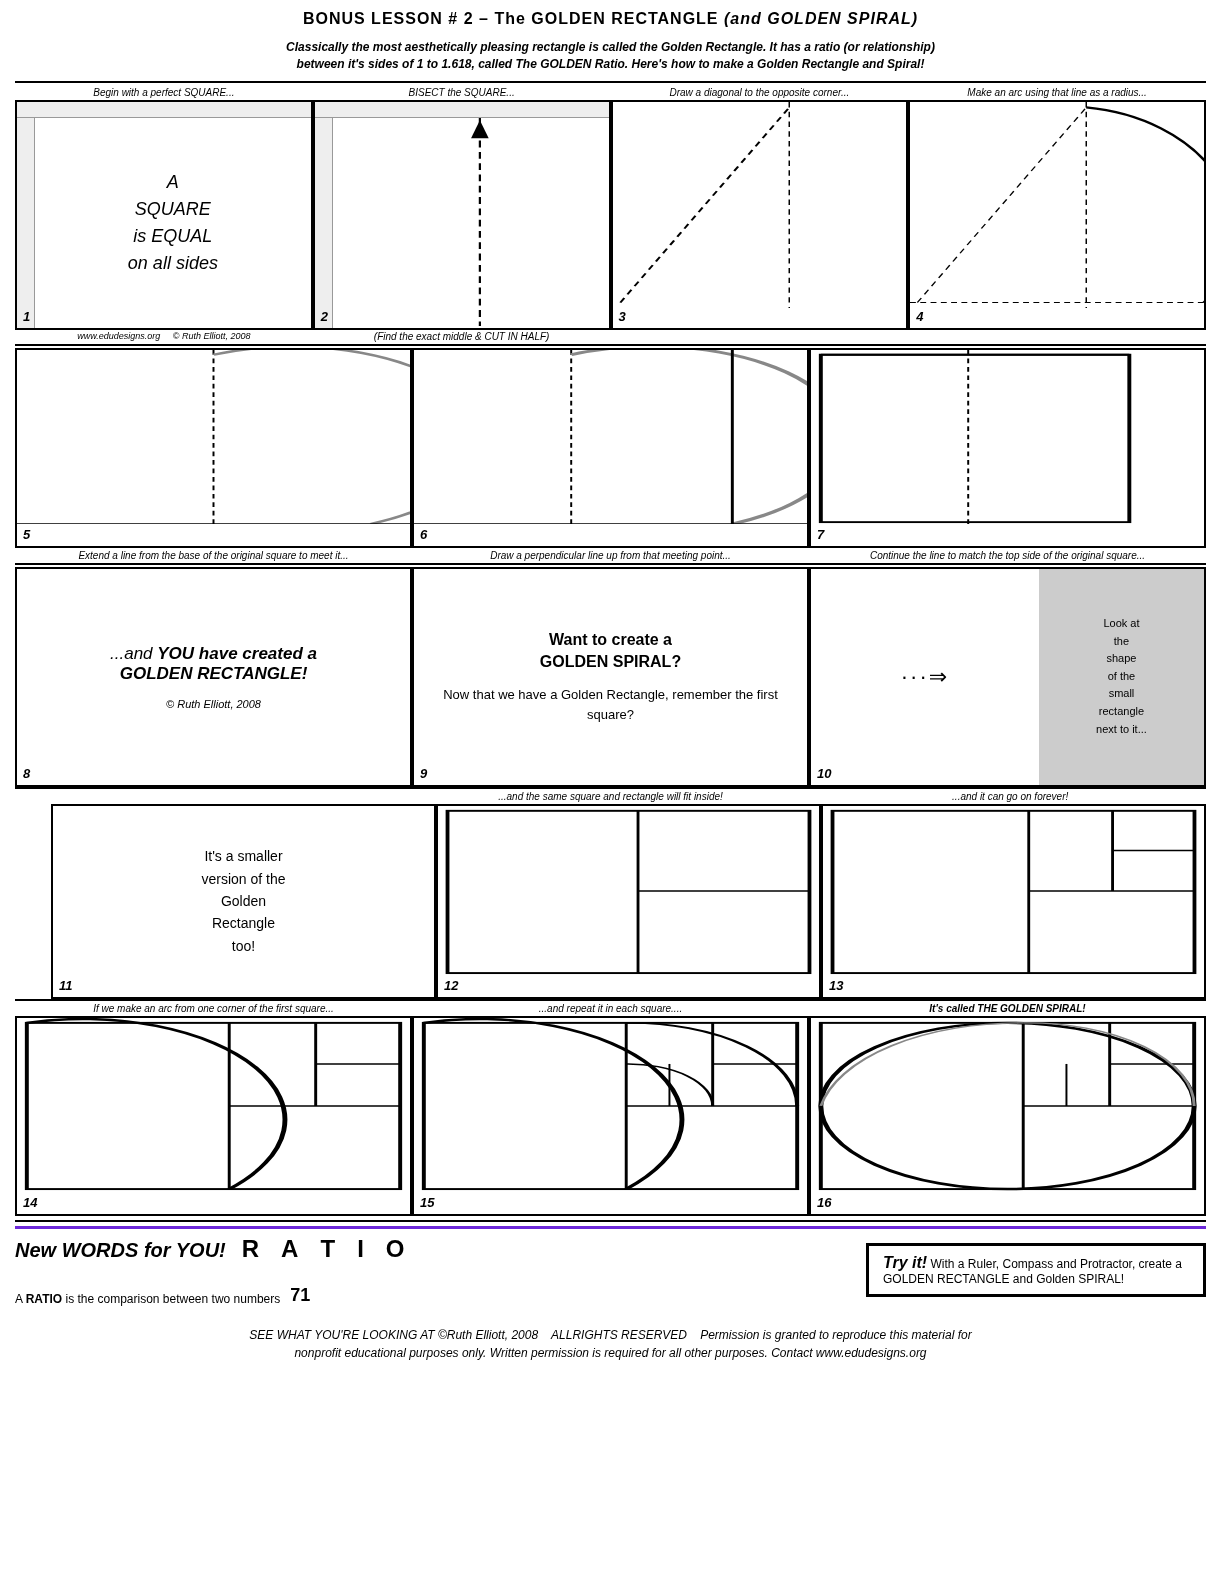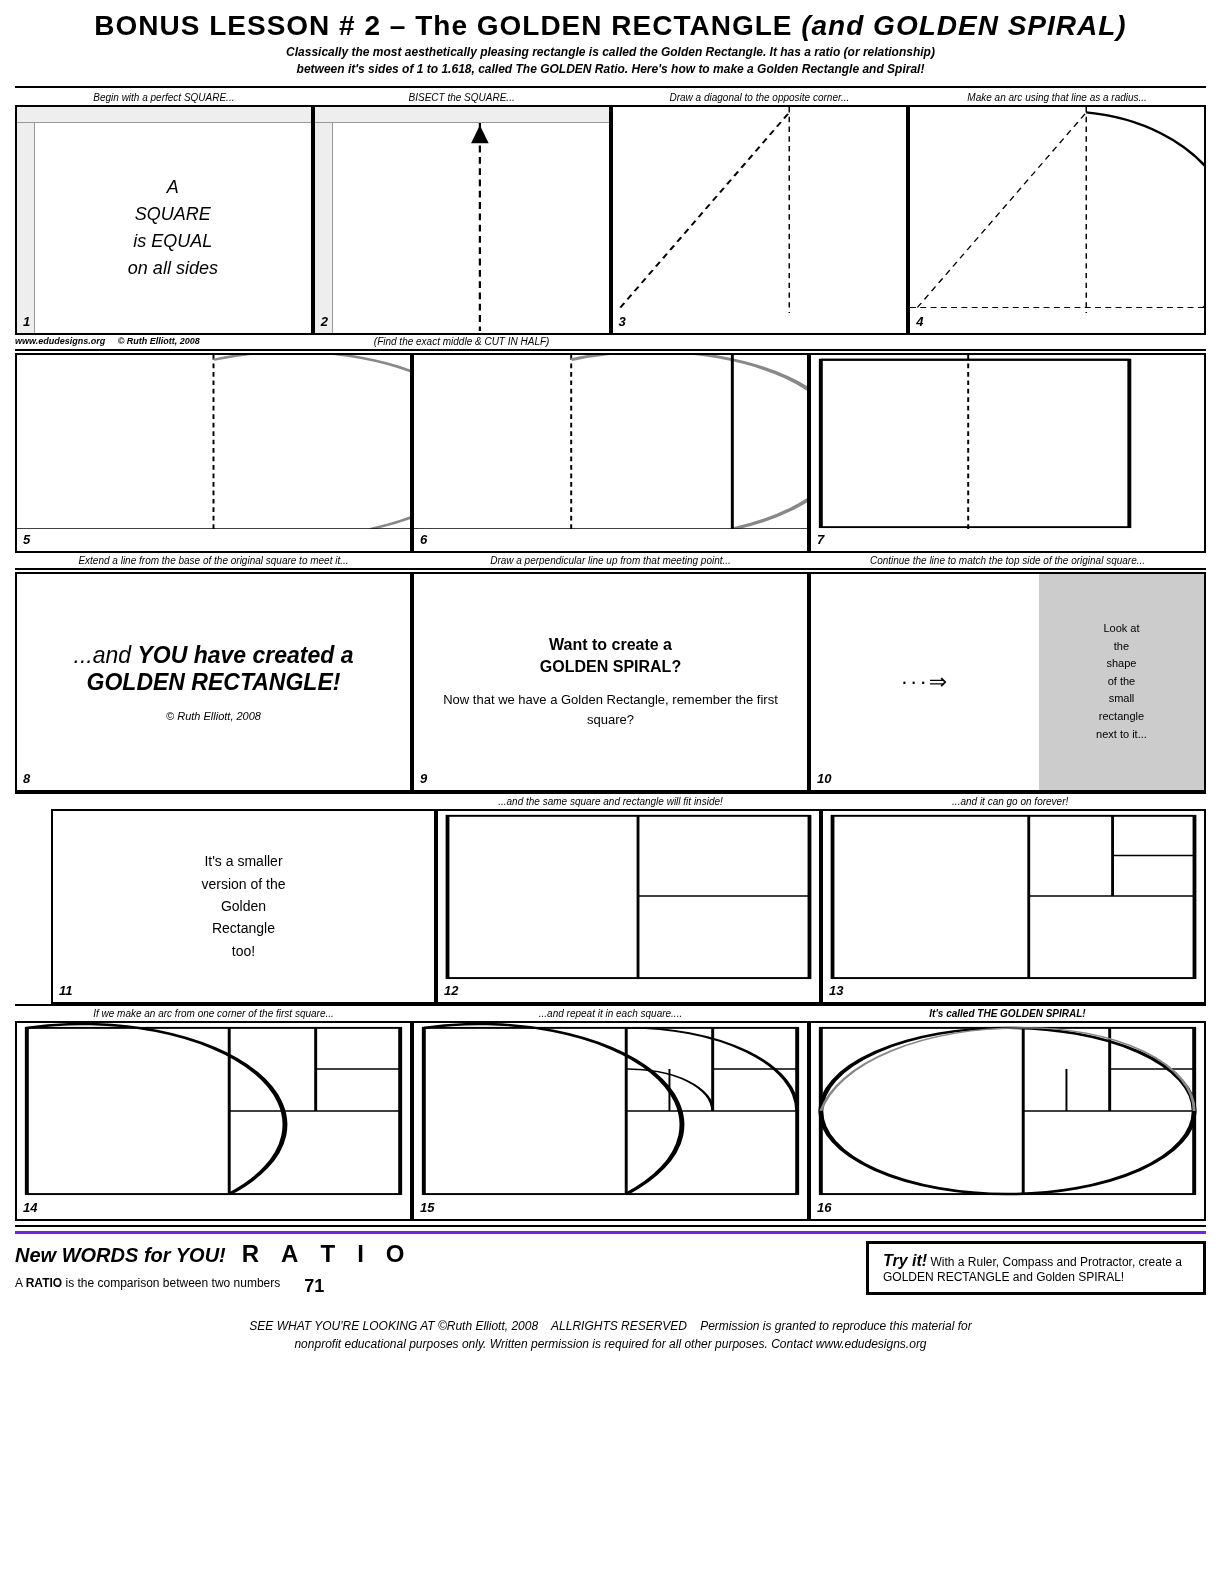--- a/index.html
+++ b/index.html
@@ -6,24 +6,24 @@
     body {
       background: #fff;
       font-family: Arial, sans-serif;
       width: 1221px;
       min-height: 1584px;
       padding: 10px 15px;
       color: #000;
     }
     .page-title {
       text-align: center;
-      font-size: 28px;
+      font-size: 16px;
       font-weight: bold;
       letter-spacing: 1px;
-      margin-bottom: 2px;
+      margin-bottom: 11px;
     }
     .page-subtitle {
       text-align: center;
       font-size: 12px;
       font-style: italic;
       font-weight: bold;
       line-height: 1.4;
       margin-bottom: 8px;
     }
     .separator {
@@ -213,21 +213,21 @@
 
       <path d="M 120 5 A 115 115 0 0 1 200 185" fill="none" stroke="#000" stroke-width="2"></path>
 
       <line x1="0" y1="185" x2="200" y2="185" stroke="#000" stroke-width="1" stroke-dasharray="4,3"></line>
     </svg>
     <div class="cell-num">4</div>
   </div>
 </div>
 
 <div style="display:flex;font-size:10px;font-style:italic;margin:1px 0 2px 0;">
-  <div style="flex:1;font-size:9px;font-weight:bold;">www.edudesigns.org &nbsp;&nbsp;&nbsp; © Ruth Elliott, 2008</div>
+  <div style="flex:1;text-align:center;font-size:9px;">www.edudesigns.org &nbsp;&nbsp;&nbsp; © Ruth Elliott, 2008</div>
   <div style="flex:1;text-align:center;font-style:italic;"><i>(Find the exact middle &amp; CUT IN HALF)</i></div>
   <div style="flex:1;"></div>
   <div style="flex:1;"></div>
 </div>
 
 <hr class="row-sep">
 
 <div class="row row2" style="margin-top:2px;">
 
   <div class="cell">
@@ -268,21 +268,21 @@
   <div class="cap" style="font-style:italic;font-size:10px;text-align:center;">Draw a perpendicular line up from that meeting point...</div>
   <div class="cap" style="font-style:italic;font-size:10px;">Continue the line to match the top side of the original square...</div>
 </div>
 
 <hr class="row-sep">
 
 <div class="row row3" style="margin-top:2px;">
 
   <div class="cell">
     <div style="display:flex;flex-direction:column;align-items:center;justify-content:center;height:100%;padding:15px;text-align:center;">
-      <div style="font-size:23px;font-style:italic;">
+      <div style="font-size:17px;font-style:italic;">
         ...and <b>YOU have created a</b><br><i><b>GOLDEN RECTANGLE!</b></i>
       </div>
       <div style="font-size:11px;font-style:italic;margin-top:14px;">© Ruth Elliott, 2008</div>
     </div>
     <div class="cell-num">8</div>
   </div>
 
   <div class="cell">
     <div style="display:flex;flex-direction:column;align-items:center;justify-content:center;height:100%;padding:14px;text-align:center;">
       <div style="font-size:16px;font-weight:bold;line-height:1.4;">Want to create a<br>GOLDEN SPIRAL?</div>
@@ -419,21 +419,21 @@
     <div style="display:flex;align-items:baseline;gap:6px;">
       <span style="font-size:20px;font-weight:bold;font-style:italic;">New WORDS for YOU!</span>
       <div style="display:flex;gap:22px;margin-left:10px;">
         <span style="font-size:24px;font-weight:bold;">R</span>
         <span style="font-size:24px;font-weight:bold;">A</span>
         <span style="font-size:24px;font-weight:bold;">T</span>
         <span style="font-size:24px;font-weight:bold;">I</span>
         <span style="font-size:24px;font-weight:bold;">O</span>
       </div>
     </div>
-    <div style="font-size:12px;margin-top:8px;display:flex;align-items:flex-start;gap:24px;">
+    <div style="font-size:12px;margin-top:22px;display:flex;align-items:flex-end;gap:10px;">
       <span>A <b>RATIO</b> is the comparison between two numbers</span>
       <span style="font-size:18px;font-weight:bold;">71</span>
     </div>
   </div>
   <div class="try-it-box">
     <span class="try-it-title">Try it!</span>
     <span style="font-size:12px;">With a Ruler, Compass and Protractor, create a GOLDEN RECTANGLE and Golden SPIRAL!</span>
   </div>
 </div>
 

